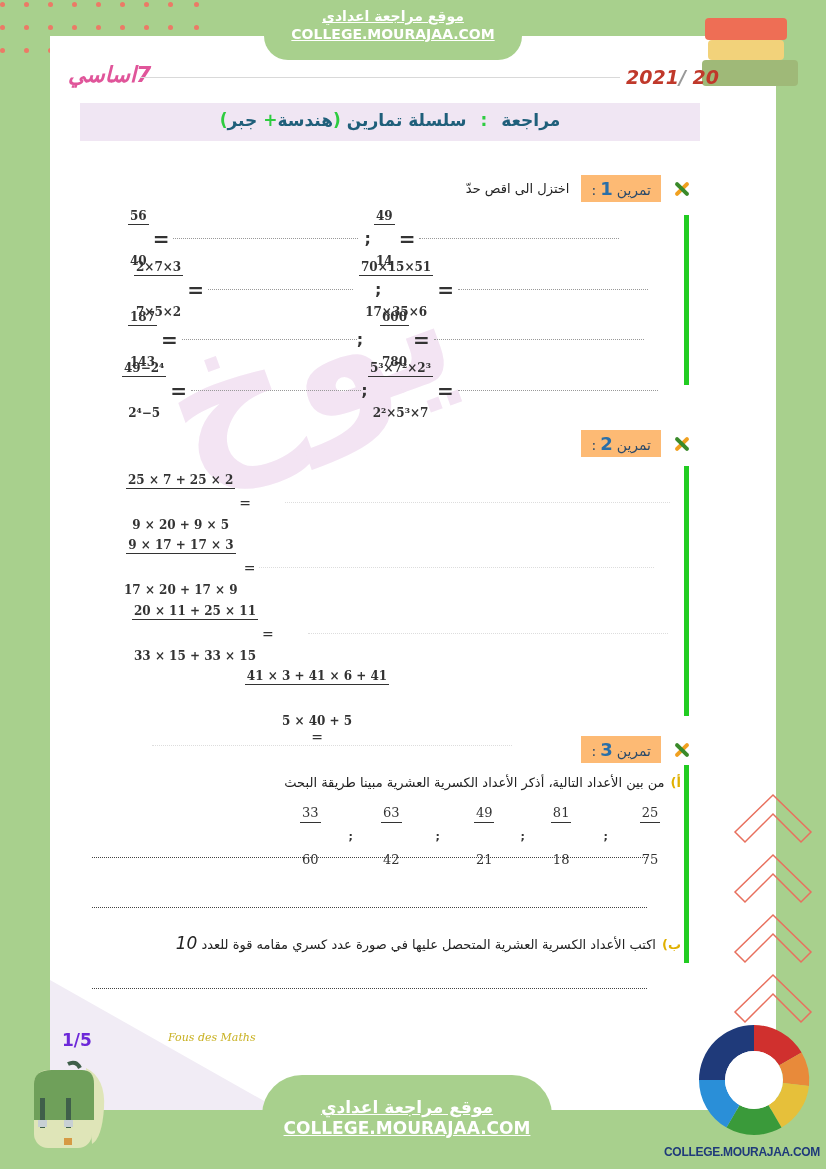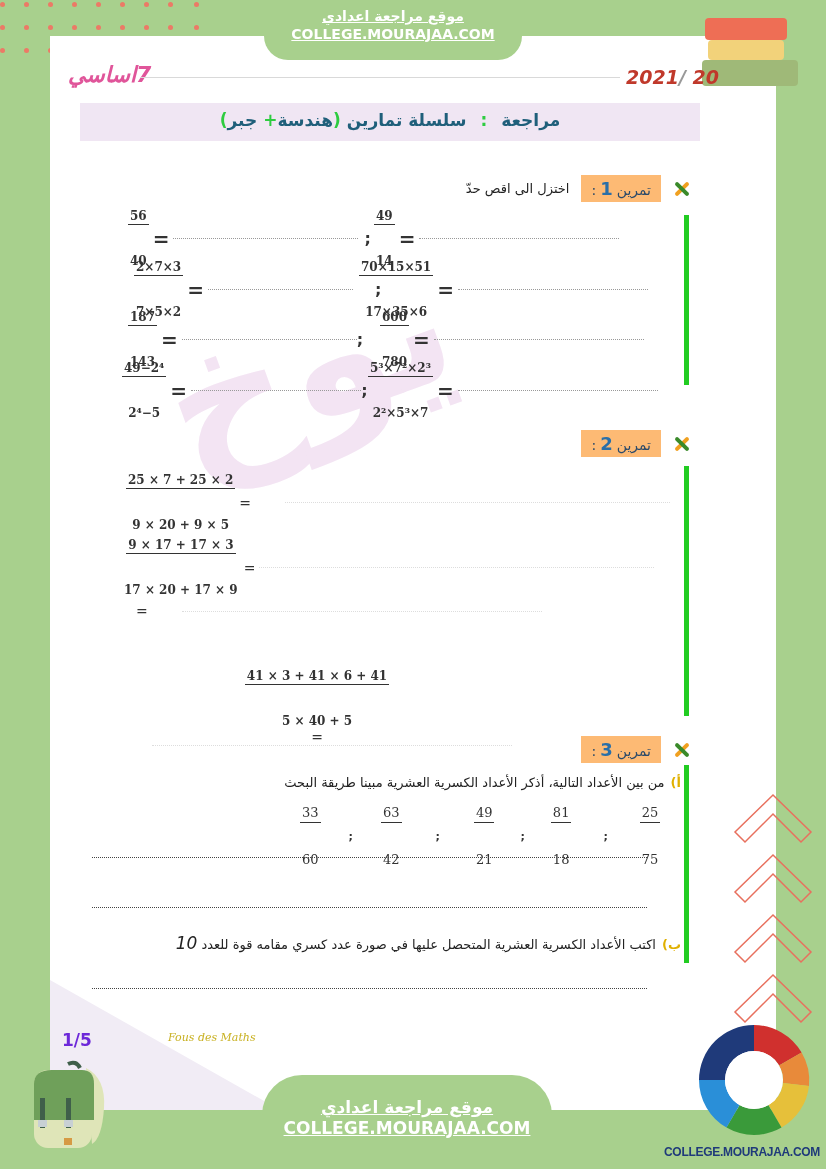--- a/index.html
+++ b/index.html
@@ -233,20 +233,24 @@
 </div>
 <div class="row" style="left:122px;top:537px;">
   <span class="frac">
       <span class="num">9 × 17 + 17 × 3</span>
       <span class="den">17 × 20 + 17 × 9</span>
     </span>
   <span class="eq" style="font-size:14px;font-weight:normal;">=</span>
   <span class="dots-line" style="width:395px;border-bottom-color:#ddd;"></span>
 </div>
 <div class="row" style="left:132px;top:603px;">
+  <span class="frac">
+      <span class="num">20 × 11 + 25 × 11</span>
+      <span class="den">33 × 15 + 33 × 15</span>
+    </span>
   <span class="eq" style="font-size:14px;font-weight:normal;">=</span>
   <span class="dots-line" style="width:360px;margin-left:30px;border-bottom-color:#ddd;"></span>
 </div>
 <div class="row" style="left:122px;top:668px;flex-direction:column;">
   <span class="frac">
       <span class="num">41 × 3 + 41 × 6 + 41</span>
       <span class="den">5 × 40 + 5</span>
     </span>
   <span class="eq" style="font-size:14px;font-weight:normal;">=</span>
   <span class="dots-line" style="width:360px;margin-left:30px;border-bottom-color:#ddd;"></span>

